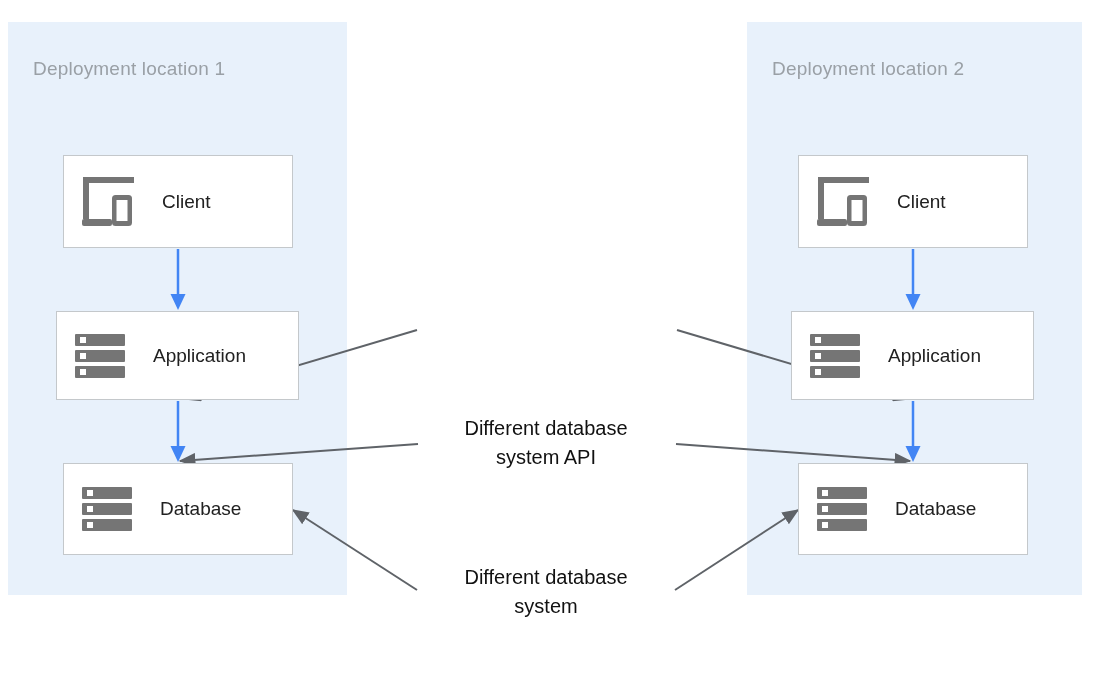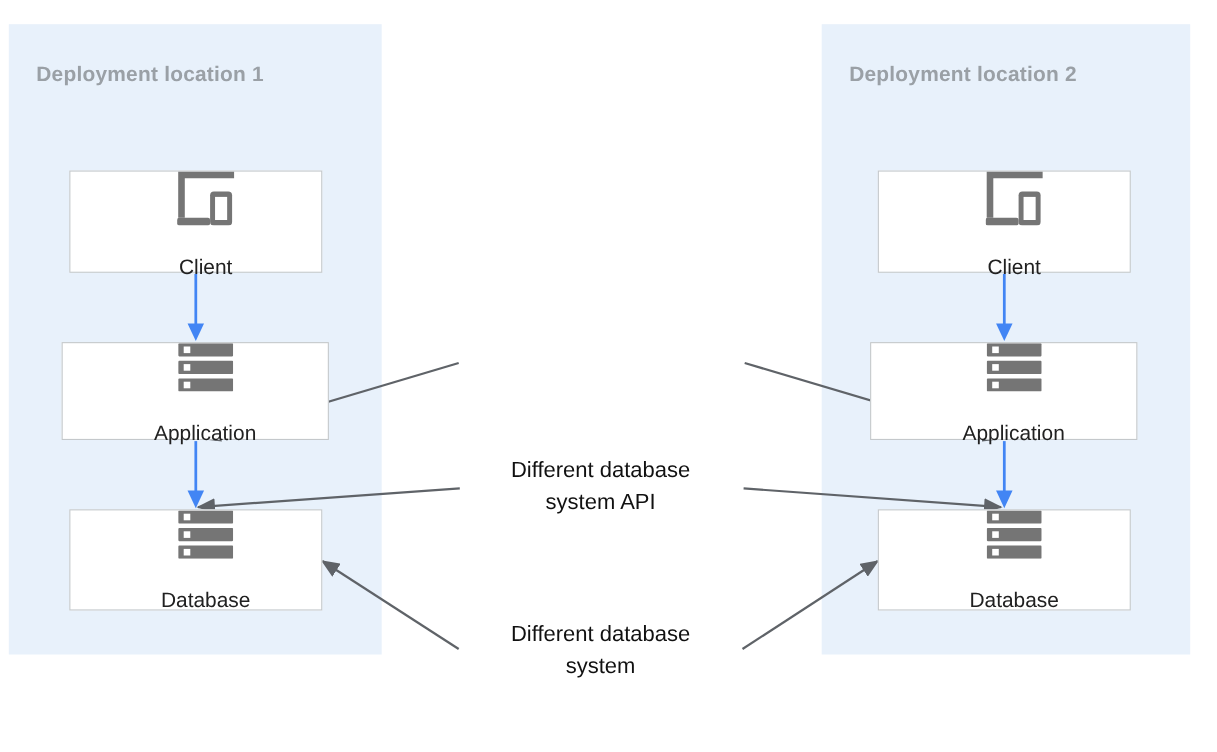--- a/index.html
+++ b/index.html
@@ -11,28 +11,28 @@
     --label-text:#212121;
     --annotation-text:#111111;
     --flow-arrow-blue:#4285F4;
     --annotation-arrow-gray:#5F6368;
   }
   html,body{margin:0;padding:0;background:#fff;}
   body{font-family:"Liberation Sans","DejaVu Sans",sans-serif;}
   .canvas{position:relative;width:1106px;height:684px;background:#fff;overflow:hidden;}
 
   .panel{position:absolute;background:var(--panel-bg);}
-  .panel-title{position:absolute;left:25px;top:36px;font-size:19px;color:var(--panel-title);letter-spacing:.2px;white-space:nowrap;font-weight:bold;}
+  .panel-title{position:absolute;left:25px;top:36px;font-size:19px;color:var(--panel-title);letter-spacing:.2px;white-space:nowrap;}
 
   .node-box{
     position:absolute;background:var(--box-bg);
     border:1px solid var(--box-border);
     box-sizing:border-box;
     display:flex;align-items:center;
-    padding-left:18px;gap:28px;flex-direction:column;
+    padding-left:18px;gap:28px;
   }
   .node-label{font-size:19px;color:var(--label-text);white-space:nowrap;}
   .icon svg{display:block;}
   .icon .ink{fill:var(--icon-gray);}
   .icon .paper{fill:#ffffff;}
 
   .arrows{position:absolute;left:0;top:0;width:1106px;height:684px;pointer-events:none;}
   .flow-line{stroke:var(--flow-arrow-blue);stroke-width:2.5;}
   .flow-head{fill:var(--flow-arrow-blue);}
   .ann-line{stroke:var(--annotation-arrow-gray);stroke-width:2;}

